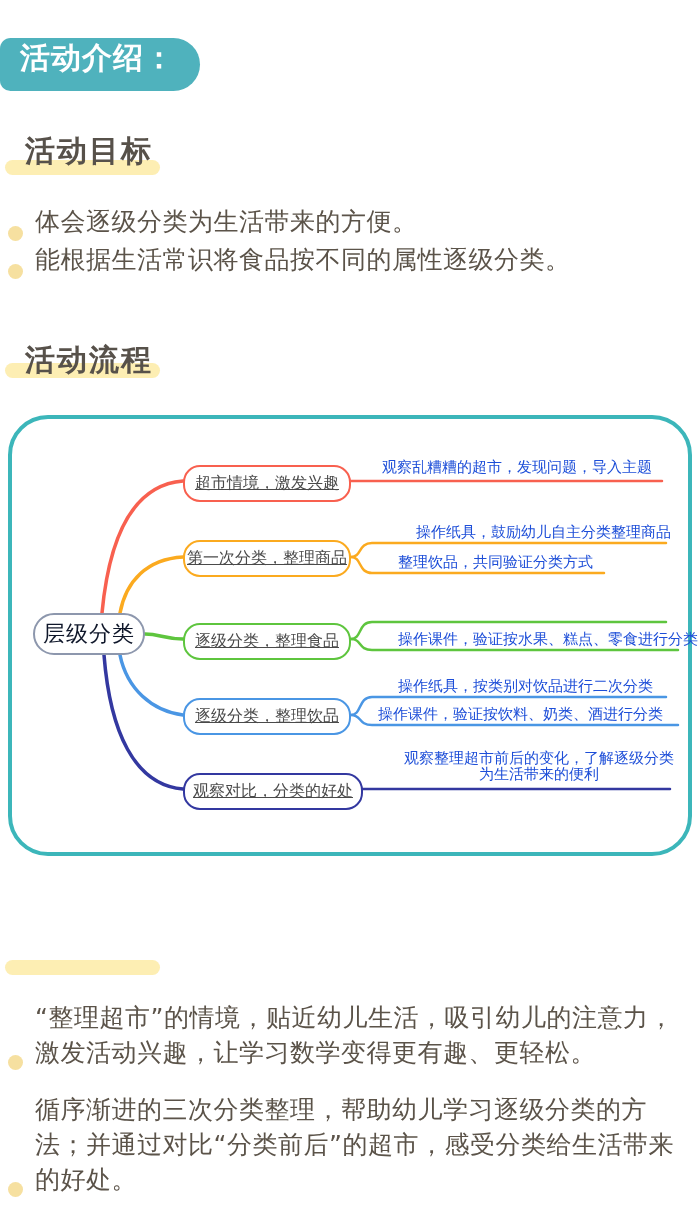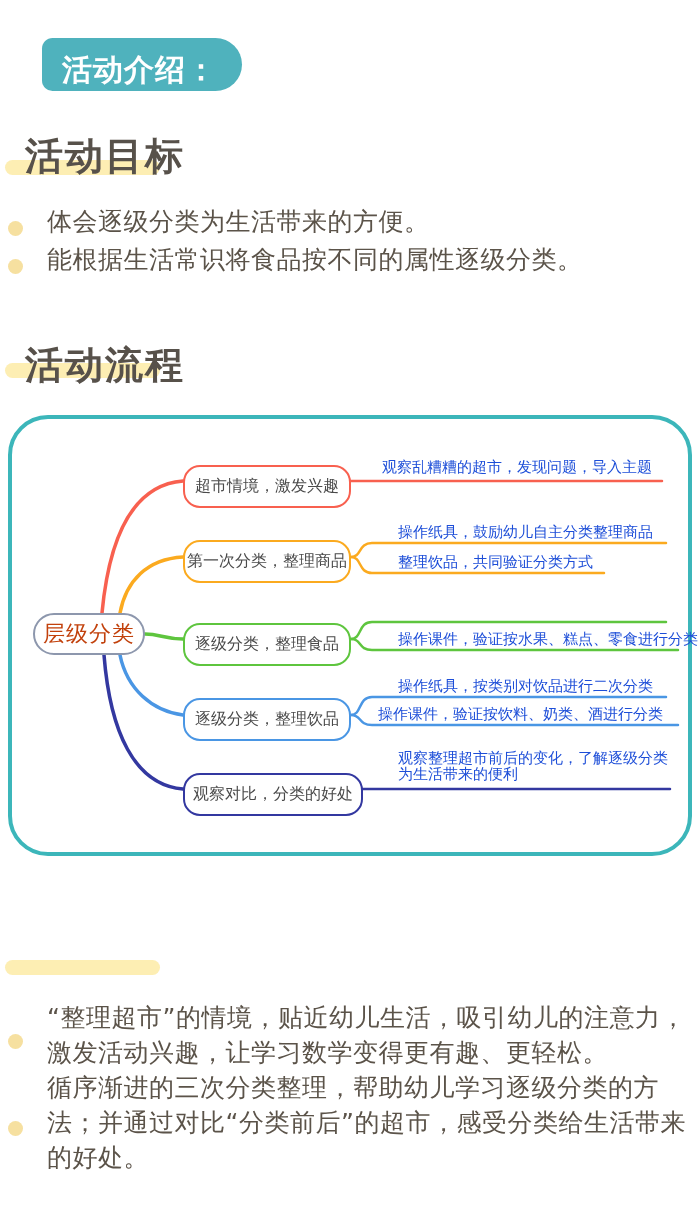--- a/index.html
+++ b/index.html
@@ -1,50 +1,50 @@
 <!DOCTYPE html>
 <html><head>
 <meta charset="utf-8">
 <style>
   html,body{margin:0;padding:0;background:#ffffff;}
   .page{position:relative;width:700px;height:1227px;background:#ffffff;overflow:hidden;
         font-family:"DejaVu Sans","Liberation Sans",sans-serif;}
 
   
   .badge{position:absolute;left:0;top:38px;width:200px;height:53px;background:#4fb2bd;
-         border-radius:12px 30px 30px 12px;display:flex;align-items:flex-end;padding-left:20px;
-         box-sizing:border-box;margin-left:42px;}
+         border-radius:12px 30px 30px 12px;display:flex;align-items:flex-start;padding-left:20px;
+         box-sizing:border-box;}
   .badge span{color:#ffffff;font-size:30px;font-weight:700;letter-spacing:1px;}
 
   
   .hl{position:absolute;left:5px;width:155px;height:15px;background:#fdeeb3;border-radius:8px;}
 
   
-  .sec-title{position:absolute;left:25px;font-size:38px;font-weight:700;color:#57514a;
+  .sec-title{position:absolute;left:25px;font-size:30px;font-weight:700;color:#57514a;
              letter-spacing:2px;white-space:nowrap;}
 
   
   .bullets{position:absolute;left:8px;display:flex;flex-direction:column;}
-  .bullet-row{display:flex;align-items:center;gap:12px;}
+  .bullet-row{display:flex;align-items:flex-end;}
   .dot{flex:0 0 15px;width:15px;height:15px;border-radius:50%;background:#f6e0a0;margin-top:12px;margin-right:12px;}
   .btext{font-size:25px;line-height:35px;color:#5b5349;letter-spacing:0.5px;}
   .bullets.goals .btext{line-height:38px;}
 
   
   .mindmap{position:absolute;left:8px;top:415px;width:684px;height:441px;box-sizing:border-box;
            background:#ffffff;border:4px solid #3cb6ba;border-radius:40px;}
   .mindmap svg{position:absolute;left:0;top:0;}
 
   .node{position:absolute;box-sizing:border-box;background:#ffffff;display:flex;align-items:center;
         justify-content:center;white-space:nowrap;}
   .root-node{left:21px;top:194px;width:112px;height:42px;border:2.5px solid #8d97ad;border-radius:21px;
-             font-size:22px;color:#c2410c;letter-spacing:1px;}
-  .branch-node{width:168px;height:43px;border:2px solid;border-radius:17px;font-size:16px;color:#4a4a4a;}
+             font-size:22px;color:#0f172a;letter-spacing:1px;}
+  .branch-node{width:168px;height:37px;border:2px solid;border-radius:17px;font-size:16px;color:#4a4a4a;text-decoration:underline;}
   .leaf{position:absolute;font-size:15px;line-height:16px;color:#1d4ed8;white-space:nowrap;}
-  .leaf.wrap{white-space:normal;width:282px;}
+  .leaf.wrap{white-space:normal;width:282px;text-align:center;}
 </style>
 </head>
 <body>
 
 <div class="page">
 
   <div class="badge">
     <span>活动介绍：</span>
   </div>
 
@@ -90,34 +90,34 @@
 
     <div class="node root-node">层级分类</div>
 
     <div class="node branch-node" style="left: 171px; top: 46px; border-color: rgb(248, 96, 79);">超市情境，激发兴趣</div>
     <div class="node branch-node" style="left: 171px; top: 121px; border-color: rgb(251, 170, 31);">第一次分类，整理商品</div>
     <div class="node branch-node" style="left: 171px; top: 279px; border-color: rgb(74, 150, 228);">逐级分类，整理饮品</div>
     <div class="node branch-node" style="left: 171px; top: 204px; border-color: rgb(94, 197, 62);">逐级分类，整理食品</div>
     <div class="node branch-node" style="left: 171px; top: 354px; width: 180px; border-color: rgb(51, 56, 160);">观察对比，分类的好处</div>
 
     <div class="leaf" style="left:370px;top:40px">观察乱糟糟的超市，发现问题，导入主题</div>
-    <div class="leaf" style="left:386px;top:105px">操作纸具，鼓励幼儿自主分类整理商品</div>
+    <div class="leaf" style="left:404px;top:105px">操作纸具，鼓励幼儿自主分类整理商品</div>
     <div class="leaf" style="left:386px;top:135px">整理饮品，共同验证分类方式</div>
     <div class="leaf" style="left:386px;top:212px">操作课件，验证按水果、糕点、零食进行分类</div>
     <div class="leaf" style="left:386px;top:259px">操作纸具，按类别对饮品进行二次分类</div>
     <div class="leaf" style="left:366px;top:287px">操作课件，验证按饮料、奶类、酒进行分类</div>
     <div class="leaf wrap" style="left:386px;top:331px">观察整理超市前后的变化，了解逐级分类为生活带来的便利</div>
   </div>
 
   <div class="hl" style="top:960px"></div>
 
   <div class="bullets" style="top:1000px;width:678px">
     <div class="bullet-row">
       <div class="dot"></div>
       <div class="btext">“整理超市”的情境，贴近幼儿生活，吸引幼儿的注意力，激发活动兴趣，让学习数学变得更有趣、更轻松。</div>
     </div>
-    <div class="bullet-row" style="margin-top:0">
+    <div class="bullet-row" style="margin-top:22px">
       <div class="dot"></div>
       <div class="btext">循序渐进的三次分类整理，帮助幼儿学习逐级分类的方法；并通过对比“分类前后”的超市，感受分类给生活带来的好处。</div>
     </div>
   </div>
 
 </div>
 
 </body></html>

